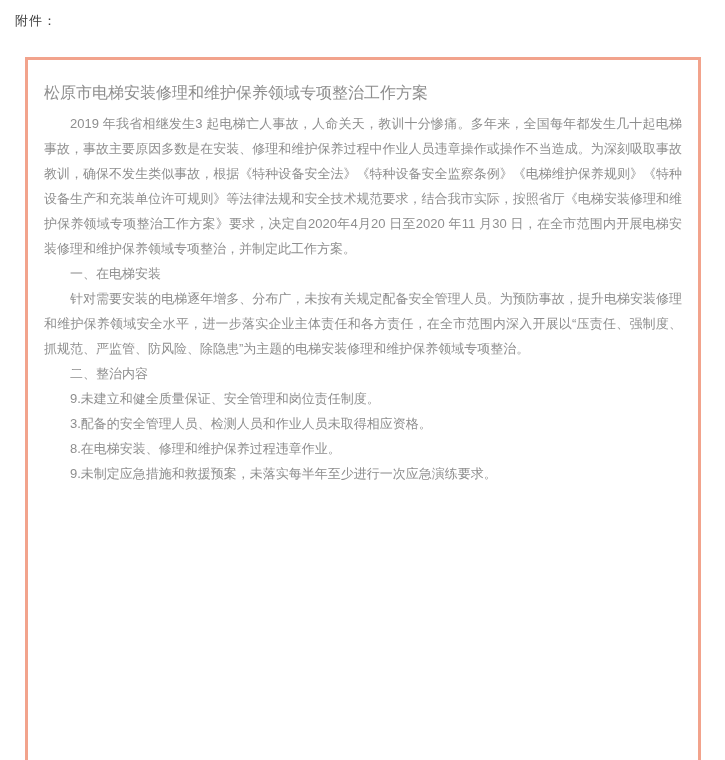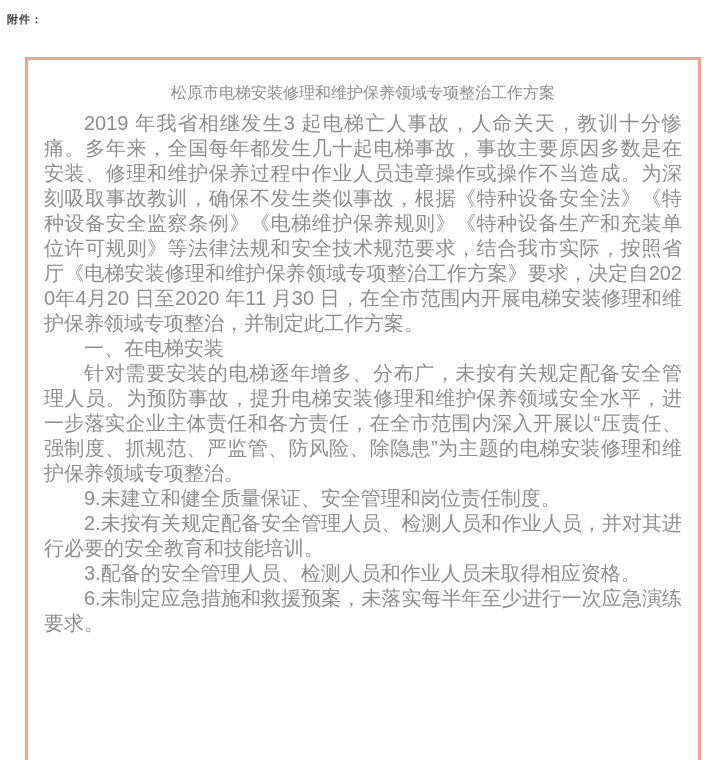--- a/index.html
+++ b/index.html
@@ -9,66 +9,66 @@
   body {
     width: 725px;
     height: 760px;
     overflow: hidden;
     position: relative;
     background: #ffffff;
     font-family: "Liberation Sans", "DejaVu Sans", sans-serif;
   }
   .attachment-label {
     position: absolute;
-    left: 7px;
+    left: 15px;
     top: 12px;
-    font-size: 11px;
-    font-weight: bold;
+    font-size: 13px;
+    font-weight: normal;
     color: var(--label-color, #3d3d3d);
     letter-spacing: 1px;
   }
   .doc-box {
     position: absolute;
     left: 25px;
     top: 57px;
     width: 676px;
     height: 740px;
     box-sizing: border-box;
     border: 3px solid var(--border-color, #f2a38c);
     background: #ffffff;
     padding: 20px 16px 0 16px;
     overflow: hidden;
   }
   .doc-title {
     margin: 0 0 6px 0;
     font-size: 16px;
     font-weight: normal;
     line-height: 25px;
-    text-align: center;
     color: var(--text-color, #8e8e8e);
   }
   .doc-content p {
     margin: 0;
-    font-size: 20px;
+    font-size: 13px;
     line-height: 25px;
     text-align: justify;
     text-indent: 2em;
     color: var(--text-color, #8e8e8e);
     word-break: break-all;
   }
 </style>
 </head>
 <body>
 
 <div class="attachment-label">附件：</div>
 
 <div class="doc-box">
   <h1 class="doc-title">松原市电梯安装修理和维护保养领域专项整治工作方案</h1>
   <div class="doc-content" id="doc-content">
       <p class="block paragraph">2019 年我省相继发生3 起电梯亡人事故，人命关天，教训十分惨痛。多年来，全国每年都发生几十起电梯事故，事故主要原因多数是在安装、修理和维护保养过程中作业人员违章操作或操作不当造成。为深刻吸取事故教训，确保不发生类似事故，根据《特种设备安全法》《特种设备安全监察条例》《电梯维护保养规则》《特种设备生产和充装单位许可规则》等法律法规和安全技术规范要求，结合我市实际，按照省厅《电梯安装修理和维护保养领域专项整治工作方案》要求，决定自2020年4月20 日至2020 年11 月30 日，在全市范围内开展电梯安装修理和维护保养领域专项整治，并制定此工作方案。</p>
       <p class="block heading">一、在电梯安装</p>
       <p class="block paragraph">针对需要安装的电梯逐年增多、分布广，未按有关规定配备安全管理人员。为预防事故，提升电梯安装修理和维护保养领域安全水平，进一步落实企业主体责任和各方责任，在全市范围内深入开展以“压责任、强制度、抓规范、严监管、防风险、除隐患”为主题的电梯安装修理和维护保养领域专项整治。</p>
+      <p class="block heading">二、整治内容</p>
       <p class="block item">9.未建立和健全质量保证、安全管理和岗位责任制度。</p>
-      <p class="block item">2.未按有关规定配备安全管理人员、检测人员和作业人员，并对其进行必要的安全教育和技能培训。</p>
       <p class="block item">3.配备的安全管理人员、检测人员和作业人员未取得相应资格。</p>
-      <p class="block item">6.未制定应急措施和救援预案，未落实每半年至少进行一次应急演练要求。</p>
+      <p class="block item">8.在电梯安装、修理和维护保养过程违章作业。</p>
+      <p class="block item">9.未制定应急措施和救援预案，未落实每半年至少进行一次应急演练要求。</p>
     </div>
 </div>
 
 </body></html>

